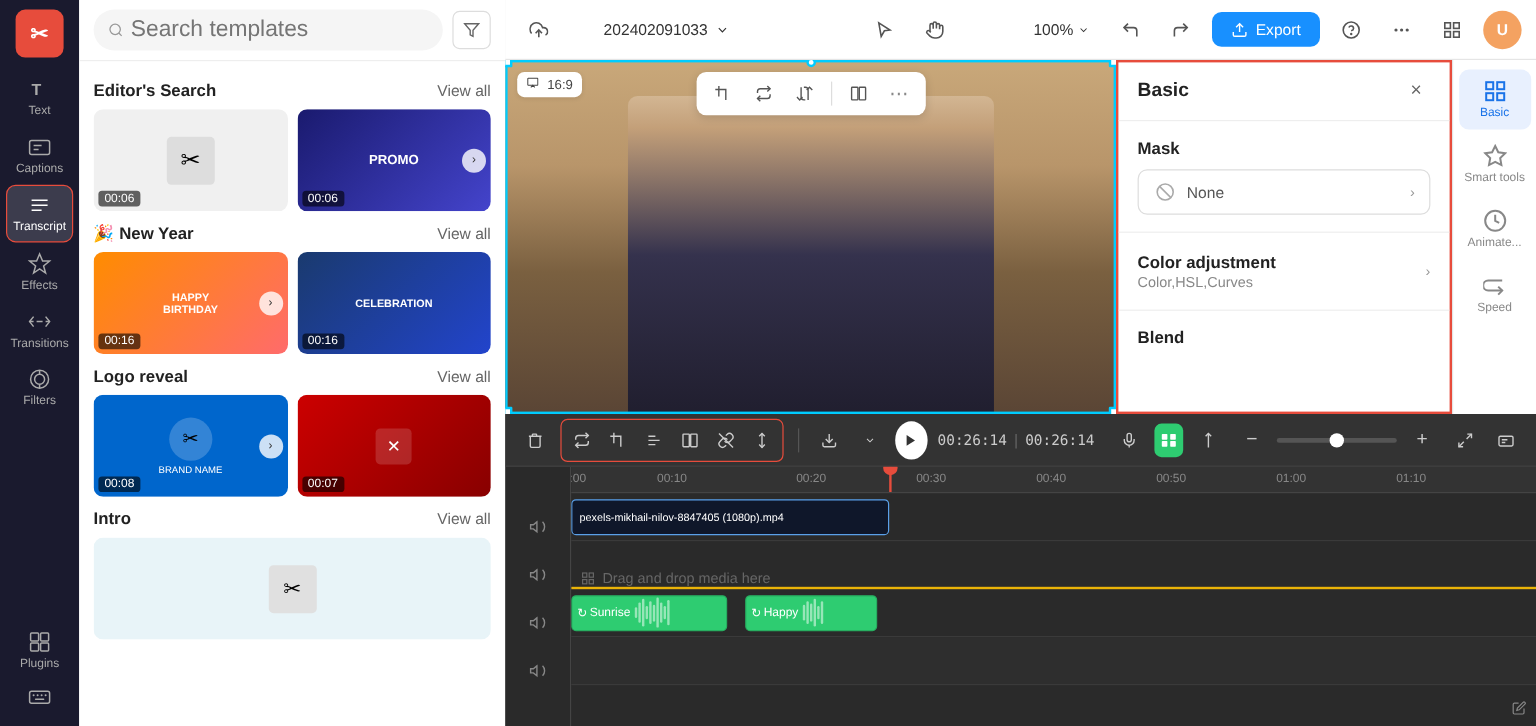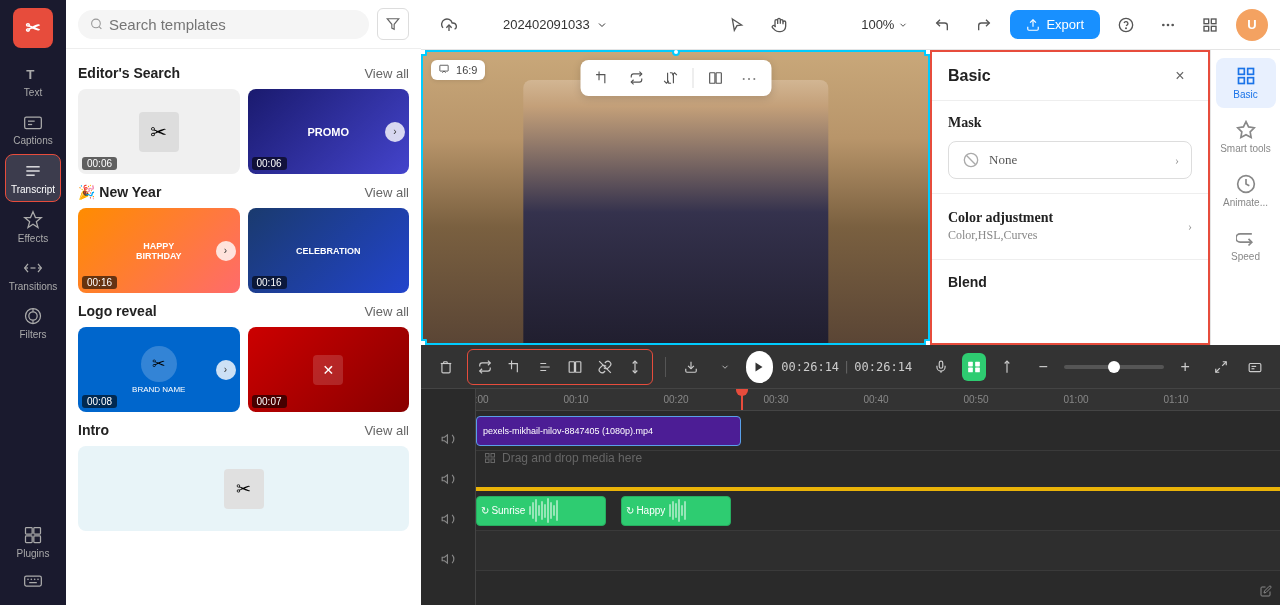--- a/index.html
+++ b/index.html
@@ -55,21 +55,21 @@
     .search-input-wrap {
       flex: 1;
       display: flex; align-items: center;
       background: #f5f5f5;
       border-radius: 20px;
       padding: 6px 12px;
       gap: 6px;
     }
     .search-input-wrap input {
       border: none; background: transparent; outline: none;
-      font-size: 15px; width: 100%; color: #555;
+      font-size: 19px; width: 100%; color: #555;
     }
     .filter-btn {
       width: 32px; height: 32px;
       border: 1px solid #ddd; border-radius: 6px;
       display: flex; align-items: center; justify-content: center;
       cursor: pointer; background: white;
       color: #666;
     }
     .templates-content { overflow-y: auto; flex: 1; padding: 8px 12px; }
     .section-header {
@@ -227,21 +227,20 @@
     .properties-title { font-size: 16px; font-weight: 600; color: #222; }
     .close-btn {
       width: 24px; height: 24px;
       display: flex; align-items: center; justify-content: center;
       border-radius: 4px; cursor: pointer; color: #666;
       border: none; background: transparent; font-size: 16px;
     }
     .properties-section {
       padding: 14px 16px;
       border-bottom: 1px solid #eee;
-      font-family: Liberation Serif, serif;
     }
     .prop-label { font-size: 14px; font-weight: 600; color: #222; margin-bottom: 10px; }
     .prop-row {
       display: flex; align-items: center; justify-content: space-between;
       padding: 8px 12px;
       border: 1px solid #ddd; border-radius: 8px;
       cursor: pointer;
     }
     .prop-row-left { display: flex; align-items: center; gap: 8px; }
     .prop-row-icon { width: 20px; height: 20px; display: flex; align-items: center; justify-content: center; color: #aaa; }
@@ -377,41 +376,41 @@
       border-bottom: 1px solid #3a3a3a;
       position: relative;
     }
     .track-clip {
       height: 30px; border-radius: 4px;
       position: absolute;
       display: flex; align-items: center;
       overflow: hidden;
     }
     .video-clip {
-      background: #4c1d95;
+      background: #0f172a;
       border: 1px solid #5aa0e9;
       left: 0; width: 265px;
     }
     .video-clip-text {
       font-size: 9px; color: white; padding: 0 6px;
       white-space: nowrap; overflow: hidden; text-overflow: ellipsis;
       font-weight: 500;
     }
     .audio-clip1 {
       background: #2ecc71; border: 1px solid #27ae60;
       left: 0; width: 130px;
     }
     .audio-clip2 {
       background: #2ecc71; border: 1px solid #27ae60;
       left: 145px; width: 110px;
     }
     .clip-icon { font-size: 10px; margin-right: 2px; }
     .drag-drop-row {
-      height: 40px; display: flex; align-items: flex-start;
-      border-bottom: 4px solid #eab308;
+      height: 40px; display: flex; align-items: flex-end;
+      border-bottom: 2px solid #eab308;
       padding-left: 8px;
     }
     .drag-drop-text { font-size: 12px; color: #666; display: flex; align-items: center; gap: 6px; }
     .playhead {
       position: absolute;
       top: 0; bottom: 0;
       width: 2px; background: #e74c3c;
       left: 265px; z-index: 20;
     }
     .playhead-head {
@@ -986,21 +985,21 @@
               <polygon points="11 5 6 9 2 9 2 15 6 15 11 19 11 5"></polygon>
               <path d="M19.07 4.93a10 10 0 0 1 0 14.14"></path>
             </svg>
         </div>
       </div>
 
       <div class="timeline-tracks">
 
         <div class="time-ruler">
           <span class="time-marker" style="left:0px">00:00</span>
-          <span class="time-marker" style="left:100px">00:10</span>
+          <span class="time-marker" style="left:84px">00:10</span>
           <span class="time-marker" style="left:200px">00:20</span>
           <span class="time-marker" style="left:300px">00:30</span>
           <span class="time-marker" style="left:400px">00:40</span>
           <span class="time-marker" style="left:500px">00:50</span>
           <span class="time-marker" style="left:600px">01:00</span>
           <span class="time-marker" style="left:700px">01:10</span>
 
           <div class="playhead">
             <div class="playhead-head"></div>
           </div>

